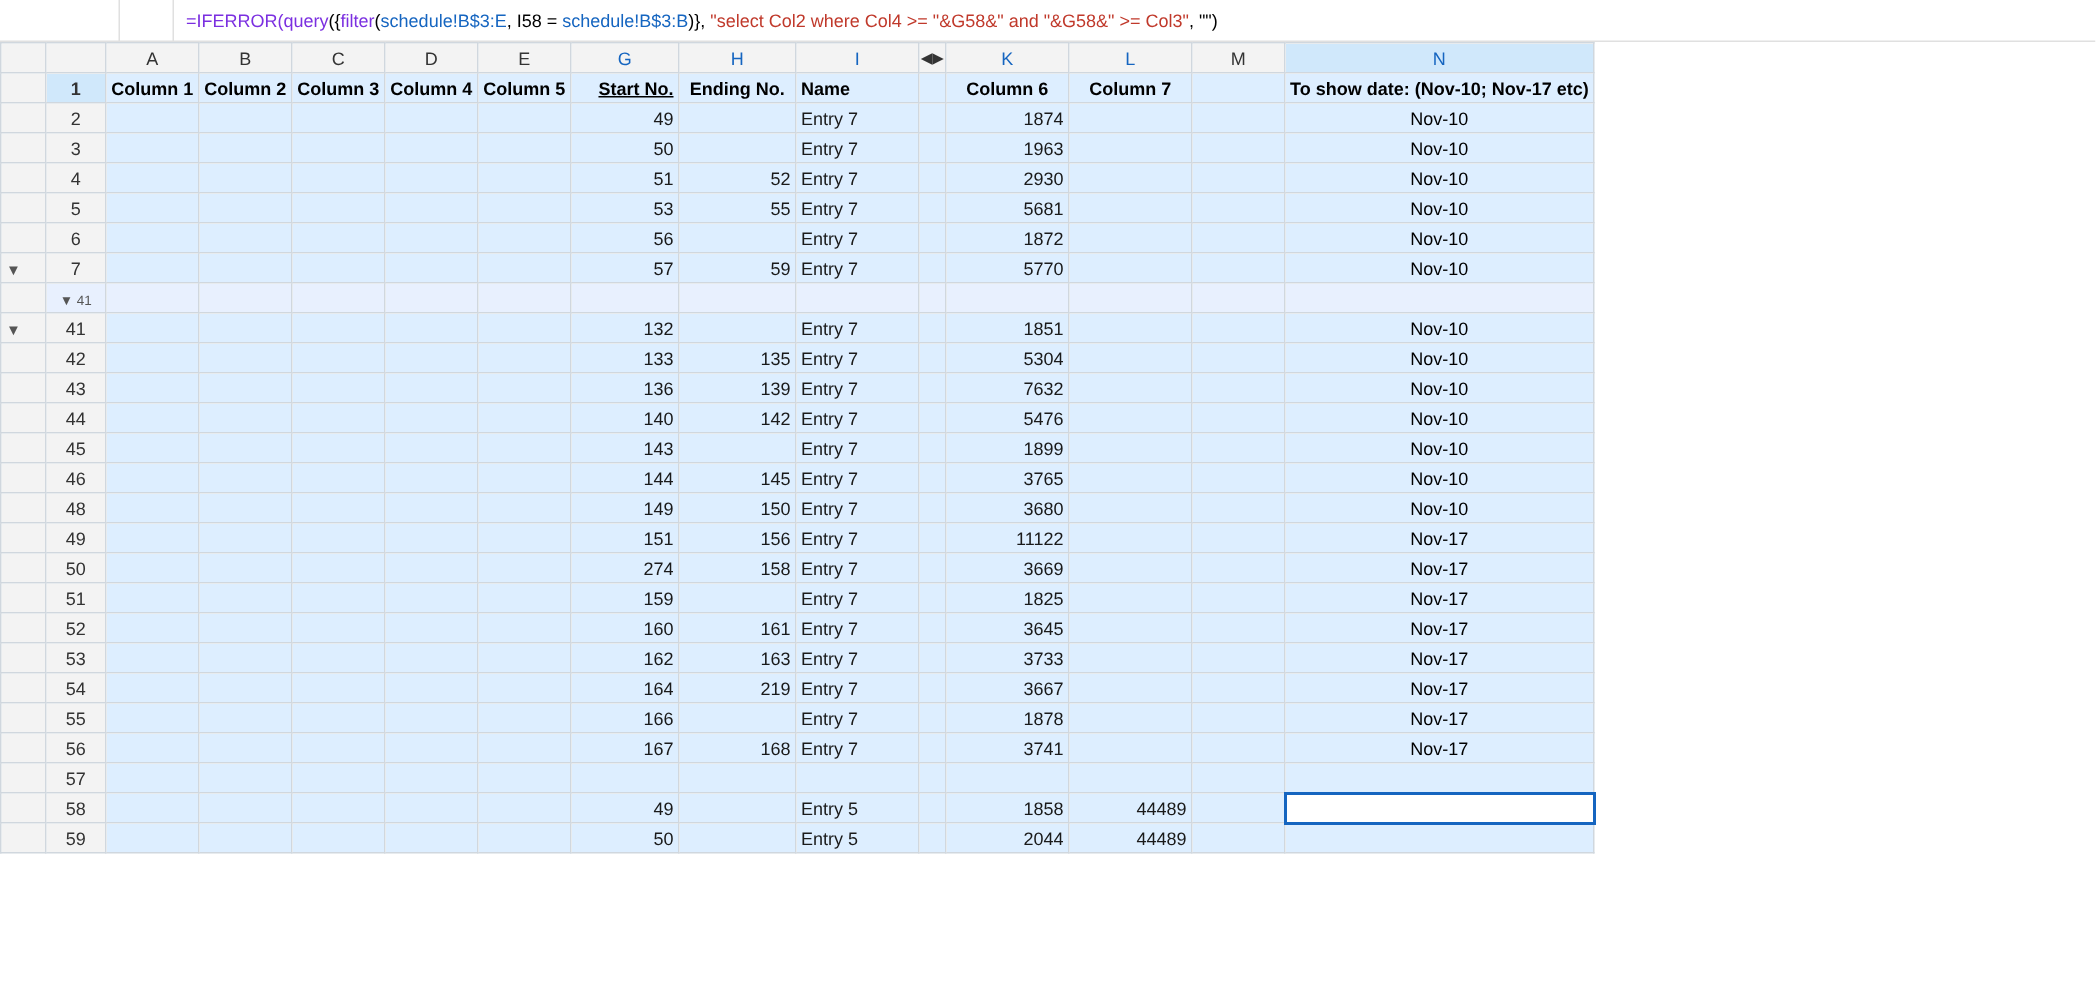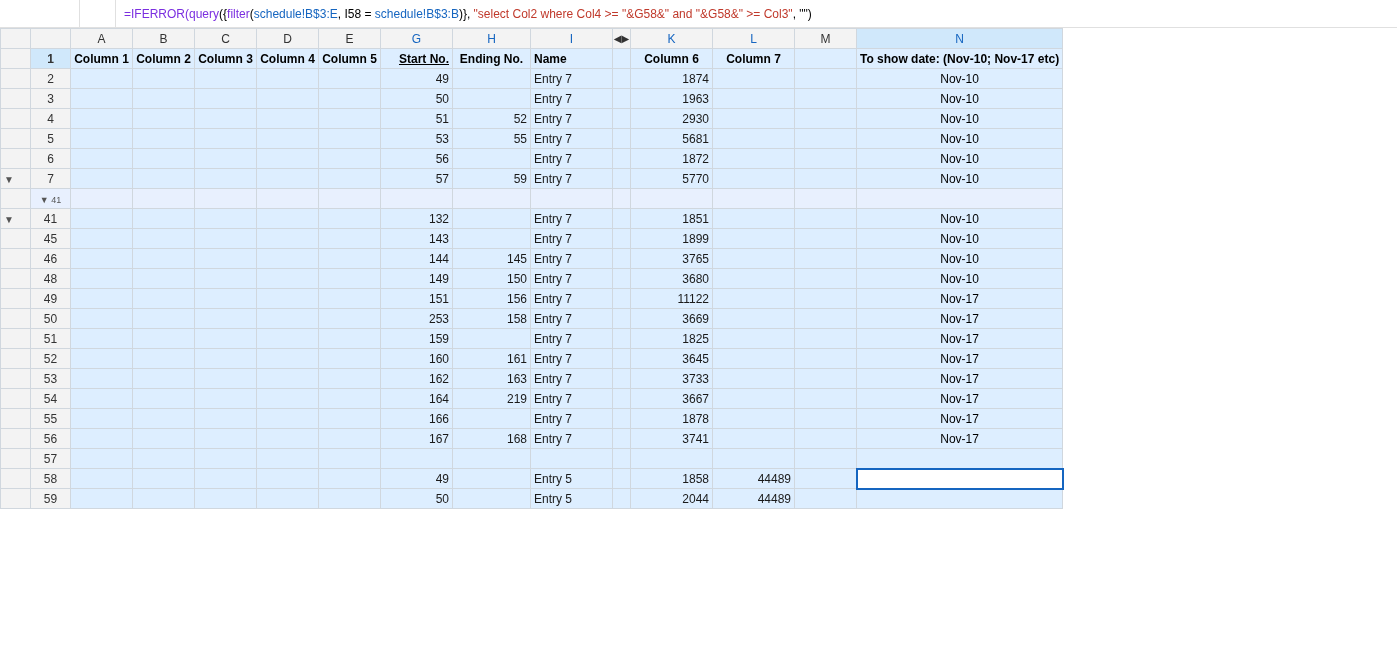--- a/index.html
+++ b/index.html
@@ -319,20 +319,71 @@
           <td class="data-cell" data-name="ending-no-cell"></td>
           <td class="data-name" data-name="name-cell">Entry 7</td>
           <td data-name="nav-col-cell" style="background: rgb(221, 238, 255); border: 1px solid rgb(208, 215, 222);"></td>
           <td class="data-cell" data-name="col6-cell">1851</td>
           <td class="data-cell" data-name="col7-cell"></td>
           <td class="empty-cell" data-name="m-col-cell"></td>
           <td data-name="date-cell" style="background: rgb(221, 238, 255); border: 1px solid rgb(208, 215, 222); text-align: center;">Nov-10</td>
         </tr>
         <tr data-name="table-row">
           <td data-name="outline-cell" style="background: rgb(243, 243, 243); border: 1px solid rgb(208, 215, 222);"></td>
+          <td class="row-num" data-name="row-number">42</td>
+          <td class="empty-cell" data-name="empty-col"></td>
+          <td class="empty-cell" data-name="empty-col"></td>
+          <td class="empty-cell" data-name="empty-col"></td>
+          <td class="empty-cell" data-name="empty-col"></td>
+          <td class="empty-cell" data-name="empty-col"></td>
+          <td class="data-cell" data-name="start-no-cell">133</td>
+          <td class="data-cell" data-name="ending-no-cell">135</td>
+          <td class="data-name" data-name="name-cell">Entry 7</td>
+          <td data-name="nav-col-cell" style="background: rgb(221, 238, 255); border: 1px solid rgb(208, 215, 222);"></td>
+          <td class="data-cell" data-name="col6-cell">5304</td>
+          <td class="data-cell" data-name="col7-cell"></td>
+          <td class="empty-cell" data-name="m-col-cell"></td>
+          <td data-name="date-cell" style="background: rgb(221, 238, 255); border: 1px solid rgb(208, 215, 222); text-align: center;">Nov-10</td>
+        </tr>
+        <tr data-name="table-row">
+          <td data-name="outline-cell" style="background: rgb(243, 243, 243); border: 1px solid rgb(208, 215, 222);"></td>
+          <td class="row-num" data-name="row-number">43</td>
+          <td class="empty-cell" data-name="empty-col"></td>
+          <td class="empty-cell" data-name="empty-col"></td>
+          <td class="empty-cell" data-name="empty-col"></td>
+          <td class="empty-cell" data-name="empty-col"></td>
+          <td class="empty-cell" data-name="empty-col"></td>
+          <td class="data-cell" data-name="start-no-cell">136</td>
+          <td class="data-cell" data-name="ending-no-cell">139</td>
+          <td class="data-name" data-name="name-cell">Entry 7</td>
+          <td data-name="nav-col-cell" style="background: rgb(221, 238, 255); border: 1px solid rgb(208, 215, 222);"></td>
+          <td class="data-cell" data-name="col6-cell">7632</td>
+          <td class="data-cell" data-name="col7-cell"></td>
+          <td class="empty-cell" data-name="m-col-cell"></td>
+          <td data-name="date-cell" style="background: rgb(221, 238, 255); border: 1px solid rgb(208, 215, 222); text-align: center;">Nov-10</td>
+        </tr>
+        <tr data-name="table-row">
+          <td data-name="outline-cell" style="background: rgb(243, 243, 243); border: 1px solid rgb(208, 215, 222);"></td>
+          <td class="row-num" data-name="row-number">44</td>
+          <td class="empty-cell" data-name="empty-col"></td>
+          <td class="empty-cell" data-name="empty-col"></td>
+          <td class="empty-cell" data-name="empty-col"></td>
+          <td class="empty-cell" data-name="empty-col"></td>
+          <td class="empty-cell" data-name="empty-col"></td>
+          <td class="data-cell" data-name="start-no-cell">140</td>
+          <td class="data-cell" data-name="ending-no-cell">142</td>
+          <td class="data-name" data-name="name-cell">Entry 7</td>
+          <td data-name="nav-col-cell" style="background: rgb(221, 238, 255); border: 1px solid rgb(208, 215, 222);"></td>
+          <td class="data-cell" data-name="col6-cell">5476</td>
+          <td class="data-cell" data-name="col7-cell"></td>
+          <td class="empty-cell" data-name="m-col-cell"></td>
+          <td data-name="date-cell" style="background: rgb(221, 238, 255); border: 1px solid rgb(208, 215, 222); text-align: center;">Nov-10</td>
+        </tr>
+        <tr data-name="table-row">
+          <td data-name="outline-cell" style="background: rgb(243, 243, 243); border: 1px solid rgb(208, 215, 222);"></td>
           <td class="row-num" data-name="row-number">45</td>
           <td class="empty-cell" data-name="empty-col"></td>
           <td class="empty-cell" data-name="empty-col"></td>
           <td class="empty-cell" data-name="empty-col"></td>
           <td class="empty-cell" data-name="empty-col"></td>
           <td class="empty-cell" data-name="empty-col"></td>
           <td class="data-cell" data-name="start-no-cell">143</td>
           <td class="data-cell" data-name="ending-no-cell"></td>
           <td class="data-name" data-name="name-cell">Entry 7</td>
           <td data-name="nav-col-cell" style="background: rgb(221, 238, 255); border: 1px solid rgb(208, 215, 222);"></td>
@@ -393,21 +444,21 @@
           <td data-name="date-cell" style="background: rgb(221, 238, 255); border: 1px solid rgb(208, 215, 222); text-align: center;">Nov-17</td>
         </tr>
         <tr data-name="table-row">
           <td data-name="outline-cell" style="background: rgb(243, 243, 243); border: 1px solid rgb(208, 215, 222);"></td>
           <td class="row-num" data-name="row-number">50</td>
           <td class="empty-cell" data-name="empty-col"></td>
           <td class="empty-cell" data-name="empty-col"></td>
           <td class="empty-cell" data-name="empty-col"></td>
           <td class="empty-cell" data-name="empty-col"></td>
           <td class="empty-cell" data-name="empty-col"></td>
-          <td class="data-cell" data-name="start-no-cell">253</td>
+          <td class="data-cell" data-name="start-no-cell">274</td>
           <td class="data-cell" data-name="ending-no-cell">158</td>
           <td class="data-name" data-name="name-cell">Entry 7</td>
           <td data-name="nav-col-cell" style="background: rgb(221, 238, 255); border: 1px solid rgb(208, 215, 222);"></td>
           <td class="data-cell" data-name="col6-cell">3669</td>
           <td class="data-cell" data-name="col7-cell"></td>
           <td class="empty-cell" data-name="m-col-cell"></td>
           <td data-name="date-cell" style="background: rgb(221, 238, 255); border: 1px solid rgb(208, 215, 222); text-align: center;">Nov-17</td>
         </tr>
         <tr data-name="table-row">
           <td data-name="outline-cell" style="background: rgb(243, 243, 243); border: 1px solid rgb(208, 215, 222);"></td>

